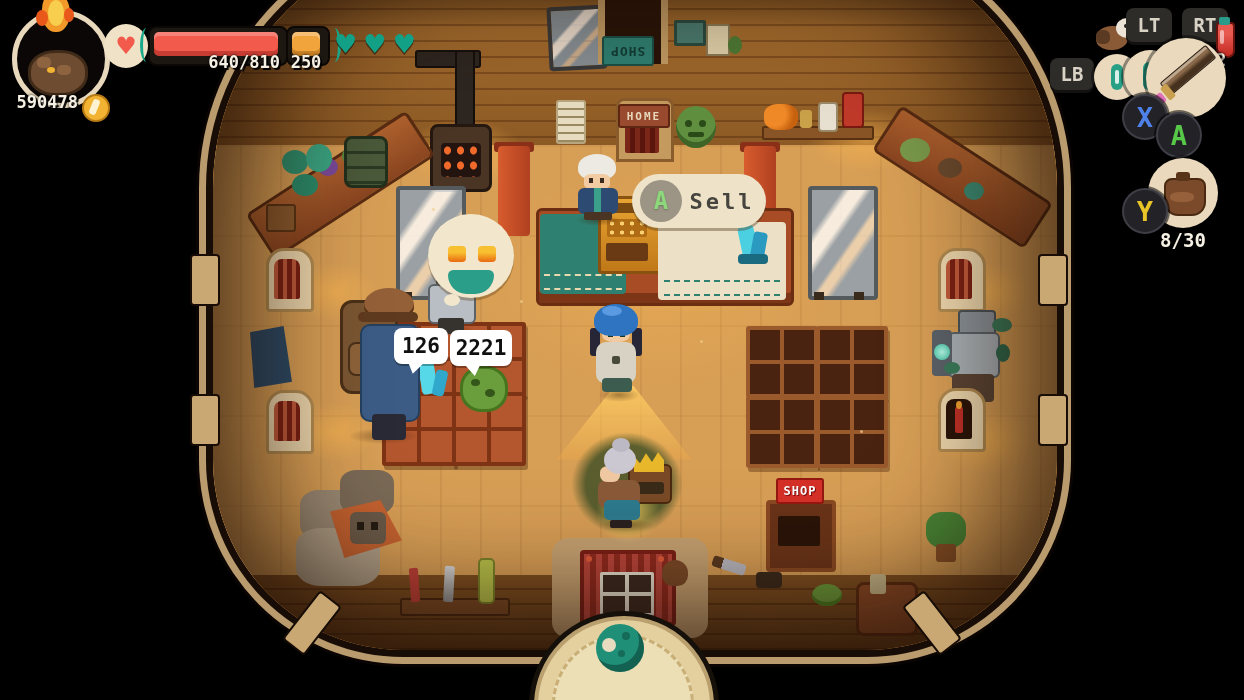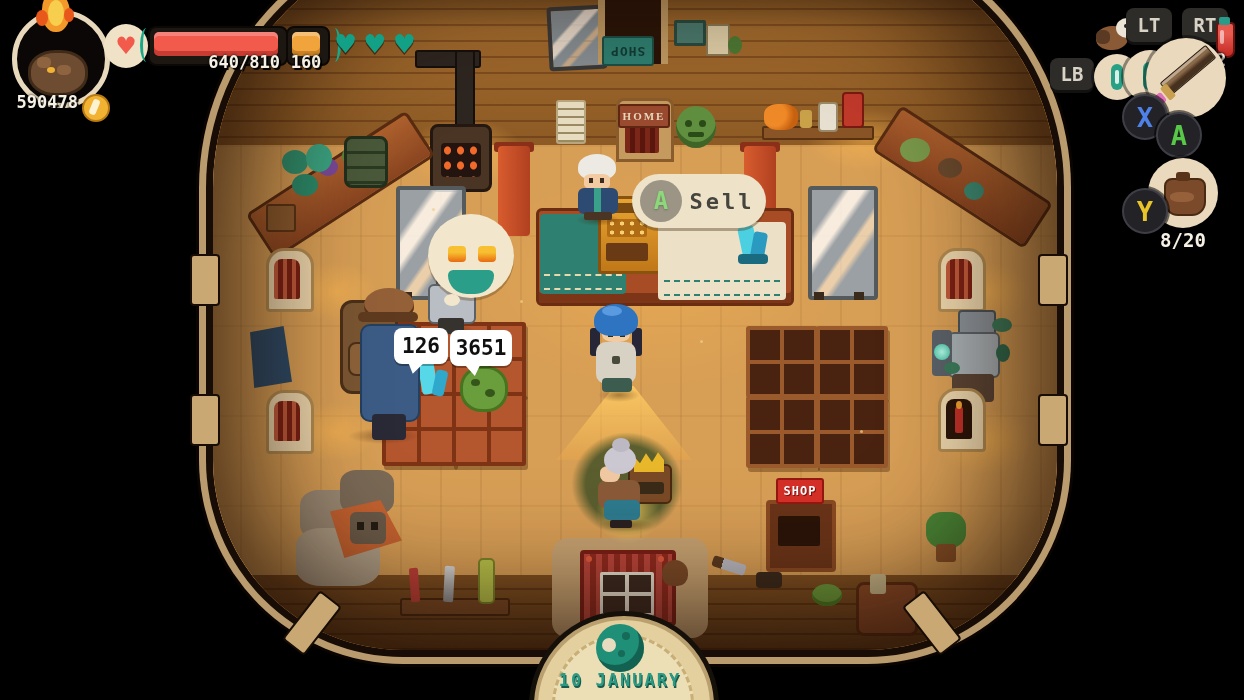--- a/index.html
+++ b/index.html
@@ -83,21 +83,21 @@
       </div>
       <div class="abs" style="left:674px;top:20px;width:26px;height:20px;background:#4a7a6e;border:3px solid #2a4a3e;border-radius:2px;"></div>
       <div class="abs" style="left:706px;top:24px;width:20px;height:28px;background:#e0d0a8;border:2px solid #8a7a52;border-radius:2px;"></div>
       <div class="abs circle" style="left:728px;top:36px;width:14px;height:18px;background:#4d7a34;"></div>
       <div class="abs" style="left:556px;top:100px;width:26px;height:40px;background:repeating-linear-gradient(180deg,#e8dcc0 0 6px,#9a8a62 6px 8px);border:2px solid #b8a67e;border-radius:3px;"></div>
 
       <div class="abs" style="left:616px;top:98px;width:52px;height:58px;background:#c59a5e;border:3px solid #8a5c2c;border-radius:8px 8px 0 0;">
         <div class="abs" style="left:6px;top:22px;width:34px;height:30px;background:repeating-linear-gradient(90deg,#7a2618 0 5px,#5a160c 5px 10px);border-radius:2px;"></div>
       </div>
       <div class="abs flexc" style="left:618px;top:104px;width:48px;height:20px;background:#9a4a2e;border:2px solid #5f2612;border-radius:3px;">
-        <span style="font-size:11px;font-weight:bold;color:#e8d8bc;letter-spacing:2px;font-family:Liberation Serif, serif;">HOME</span>
+        <span style="font-size:11px;font-weight:bold;color:#e8d8bc;letter-spacing:2px;">HOME</span>
       </div>
 
       <div class="abs circle" style="left:676px;top:106px;width:40px;height:42px;background:#5f8f3f;box-shadow:inset 0 -6px 0 rgba(30,60,15,.5);">
         <div class="abs circle" style="left:9px;top:14px;width:7px;height:7px;background:#2a4a18;"></div>
         <div class="abs circle" style="left:23px;top:14px;width:7px;height:7px;background:#2a4a18;"></div>
         <div class="abs" style="left:12px;top:26px;width:16px;height:5px;background:#2a4a18;border-radius:2px;"></div>
       </div>
 
       <div class="abs" style="left:762px;top:126px;width:108px;height:10px;background:#8a5526;border:2px solid #5a3212;border-radius:2px;"></div>
       <div class="abs" style="left:764px;top:104px;width:34px;height:26px;background:radial-gradient(circle at 30% 40%,#f08a28 40%,#c86210 70%);border-radius:40%;"></div>
@@ -276,21 +276,21 @@
         <div class="abs" style="left:50px;top:32px;width:18px;height:16px;background:linear-gradient(180deg,#f8c030 40%,#e86a10);border-radius:4px;"></div>
         <div class="abs" style="left:20px;top:56px;width:46px;height:24px;background:#2a9e88;border-radius:6px 6px 22px 22px;"></div>
       </div>
       <div class="abs circle" style="left:444px;top:294px;width:16px;height:12px;background:#f2e7cc;"></div>
 
       <div class="abs bubble flexc" style="left:394px;top:328px;width:54px;height:36px;">
         <span>126</span>
       </div>
       <div class="abs tail" style="left:406px;top:362px;transform:rotate(12deg);"></div>
       <div class="abs bubble flexc" style="left:450px;top:330px;width:62px;height:36px;">
-        <span>3651</span>
+        <span>2221</span>
       </div>
       <div class="abs tail" style="left:466px;top:364px;transform:rotate(-8deg);"></div>
 
       <div class="abs circle" style="left:520px;top:300px;width:3px;height:3px;background:#f0d08a;opacity:.7;"></div>
       <div class="abs circle" style="left:700px;top:340px;width:3px;height:3px;background:#f0d08a;opacity:.7;"></div>
       <div class="abs circle" style="left:432px;top:208px;width:3px;height:3px;background:#f0d08a;opacity:.7;"></div>
       <div class="abs circle" style="left:860px;top:430px;width:3px;height:3px;background:#f0d08a;opacity:.7;"></div>
     </div>
     <div class="abs vignette"></div>
   </div>
@@ -301,23 +301,20 @@
   <div class="abs" style="left:1038px;top:394px;width:26px;height:48px;background:#c9a874;border:2px solid #170d06;border-radius:4px;"></div>
   <div class="abs" style="left:298px;top:592px;width:24px;height:58px;background:#c9a874;border:2px solid #170d06;border-radius:4px;transform:rotate(38deg);"></div>
   <div class="abs" style="left:918px;top:592px;width:24px;height:58px;background:#c9a874;border:2px solid #170d06;border-radius:4px;transform:rotate(-38deg);"></div>
 
   <div class="abs circle" style="left:534px;top:616px;width:172px;height:172px;background:#e4cf9e;border:4px solid #baa06e;box-shadow:0 0 0 5px #15100a;"></div>
   <div class="abs circle" style="left:552px;top:634px;width:136px;height:136px;background:#ecdfb6;border:3px dashed #c9ae76;"></div>
   <div class="abs circle" style="left:596px;top:624px;width:48px;height:48px;background:#1f8f78;box-shadow:inset -5px -7px 0 rgba(10,60,48,.55);">
     <div class="abs circle" style="left:6px;top:14px;width:14px;height:14px;background:#e8dcc0;"></div>
     <div class="abs circle" style="left:26px;top:8px;width:8px;height:8px;background:#156a58;"></div>
     <div class="abs circle" style="left:22px;top:26px;width:7px;height:7px;background:#156a58;"></div>
-  </div>
-  <div class="abs flexc" style="left:546px;top:668px;width:148px;height:24px;">
-    <span style="font-size:17px;font-weight:bold;color:var(--date_teal,#2a9a84);letter-spacing:2px;text-shadow:1px 2px 0 #1a5a4c;">10 JANUARY</span>
   </div>
 
   <div class="abs" style="left:632px;top:174px;width:134px;height:54px;background:#eee3c8;border-radius:27px;box-shadow:0 3px 0 rgba(80,60,30,.4);">
     <div class="abs circle flexc" style="left:8px;top:6px;width:42px;height:42px;background:#9c9484;">
       <span style="font-size:24px;font-weight:bold;color:#8ed87c;text-shadow:0 1px 2px #6a7a60;">A</span>
     </div>
     <div class="abs flexc" style="left:54px;top:12px;width:72px;height:30px;">
       <span style="font-size:22px;font-weight:bold;color:#45443e;letter-spacing:3px;">Sell</span>
     </div>
   </div>
@@ -335,21 +332,21 @@
 
   <div class="abs circle flexc" style="left:104px;top:24px;width:44px;height:44px;background:#efe2c6;">
     <span class="hearts" style="font-size:24px;color:var(--health_red,#f25a4c);">♥</span>
   </div>
   <div class="abs" style="left:140px;top:28px;width:10px;height:34px;border-left:3px solid #18a88a;border-radius:50%;"></div>
   <div class="abs" style="left:148px;top:26px;width:136px;height:36px;background:#1d1712;border:2px solid #0b0805;border-radius:8px;"></div>
   <div class="abs" style="left:154px;top:32px;width:124px;height:24px;background:var(--health_red,#f25a4c);border-radius:5px;box-shadow:inset 0 4px 0 rgba(255,255,255,.25),inset 0 -5px 0 rgba(120,10,5,.35);"></div>
   <div class="abs txt" style="left:158px;top:52px;width:122px;height:22px;text-align:right;font-size:17px;">640/810</div>
   <div class="abs" style="left:286px;top:26px;width:40px;height:36px;background:#1d1712;border:2px solid #0b0805;border-radius:8px;"></div>
   <div class="abs" style="left:292px;top:32px;width:28px;height:24px;background:var(--shield_orange,#f2a43c);border-radius:5px;box-shadow:inset 0 4px 0 rgba(255,255,255,.3),inset 0 -5px 0 rgba(140,80,5,.4);"></div>
-  <div class="abs txt" style="left:284px;top:52px;width:44px;height:22px;text-align:center;font-size:17px;">160</div>
+  <div class="abs txt" style="left:284px;top:52px;width:44px;height:22px;text-align:center;font-size:17px;">250</div>
   <div class="abs" style="left:328px;top:28px;width:10px;height:34px;border-right:3px solid #18a88a;border-radius:50%;"></div>
   <div class="abs hearts" style="left:334px;top:26px;width:96px;height:36px;display:flex;gap:6px;align-items:center;">
     <span style="font-size:26px;color:var(--hud_teal,#12a086);text-shadow:0 2px 0 rgba(0,0,0,.5);">♥</span>
     <span style="font-size:26px;color:var(--hud_teal,#12a086);text-shadow:0 2px 0 rgba(0,0,0,.5);">♥</span>
     <span style="font-size:26px;color:var(--hud_teal,#12a086);text-shadow:0 2px 0 rgba(0,0,0,.5);">♥</span>
   </div>
   <div class="abs txt" style="left:12px;top:92px;width:66px;height:24px;text-align:right;font-size:17px;">590478</div>
   <div class="abs circle" style="left:82px;top:94px;width:24px;height:24px;background:var(--gold_coin,#f2b232);border:2px solid #b87a14;">
     <div class="abs" style="left:7px;top:3px;width:7px;height:16px;background:#fdf2d2;border-radius:3px;transform:rotate(22deg);"></div>
   </div>
@@ -396,15 +393,15 @@
   </div>
 
   <div class="abs cream-circle" style="left:1148px;top:158px;width:70px;height:70px;">
     <div class="abs" style="left:16px;top:20px;width:38px;height:34px;background:#7a4a2a;border:2px solid #4a2a12;border-radius:8px 8px 14px 14px;"></div>
     <div class="abs" style="left:28px;top:14px;width:14px;height:9px;background:#5a3418;border-radius:3px;"></div>
     <div class="abs" style="left:22px;top:34px;width:24px;height:10px;background:#95603a;border-radius:40%;"></div>
   </div>
   <div class="abs face-btn flexc" style="left:1122px;top:188px;width:42px;height:42px;">
     <span style="color:var(--y_yellow,#e8c428);">Y</span>
   </div>
-  <div class="abs txt flexc" style="left:1146px;top:228px;width:74px;height:24px;font-size:19px;">8/20</div>
+  <div class="abs txt flexc" style="left:1146px;top:228px;width:74px;height:24px;font-size:19px;">8/30</div>
 
 </div>
 
 </body></html>

